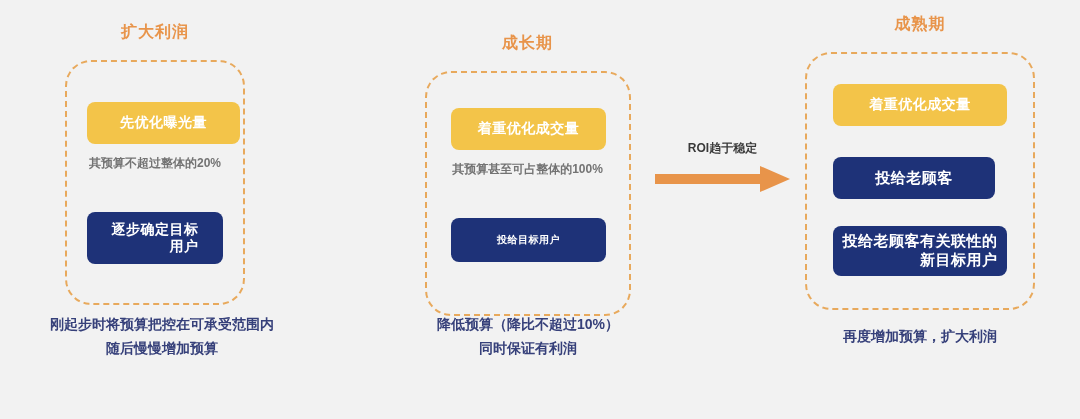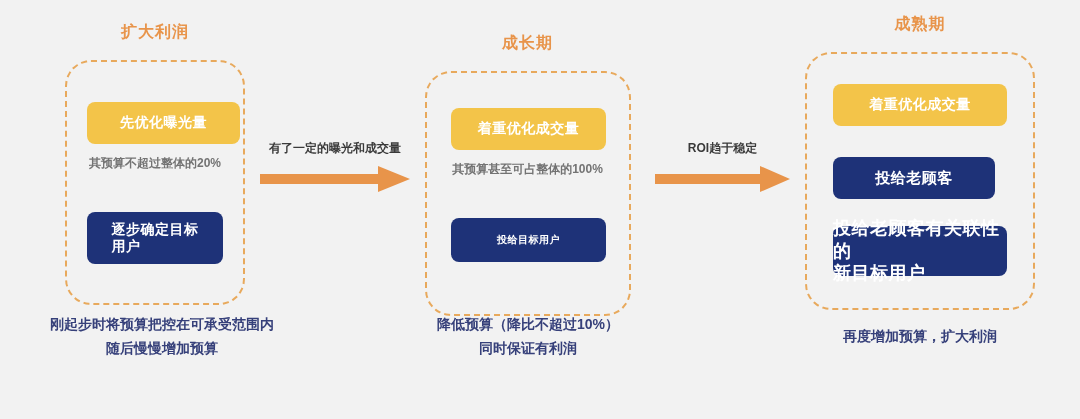--- a/index.html
+++ b/index.html
@@ -44,21 +44,21 @@
     background: transparent;
   }
 
   
   .pill {
     position: absolute;
     box-sizing: border-box;
     display: flex;
     align-items: center;
     justify-content: center;
-    text-align: left;
+    text-align: right;
     border-radius: 8px;
     color: #ffffff;
     font-weight: bold;
     line-height: 1.25;
     letter-spacing: 0.5px;
   }
   .pill.yellow {
     background: #f3c449;
   }
   .pill.navy {
@@ -126,28 +126,20 @@
 
     <div class="pill navy" style="left:32px; top:190px; width:136px; height:52px; font-size:14px; white-space:pre-line;">逐步确定目标
 用户</div>
   </div>
 
   <div class="caption" style="left:0px; top:313px; width:310px;padding-left:7px;">
     <div>刚起步时将预算把控在可承受范围内</div>
     <div>随后慢慢增加预算</div>
   </div>
 
-  <div class="connector" style="left:250px; top:140px; width:170px; height:60px;">
-    <div class="connector-label" style="top:0px;">有了一定的曝光和成交量</div>
-    <div class="arrow-wrap" style="top:26px;">
-      <svg width="150" height="26" viewBox="0 0 150 26">
-        <path d="M0 8 H118 V0 L150 13 L118 26 V18 H0 Z" fill="#e8944a"></path>
-      </svg>
-    </div>
-  </div>
 
   <div class="phase" style="left:415px; top:33px; width:225px; height:290px;">
     <div class="phase-title" style="top:0px;">成长期</div>
     <div class="dashbox" style="left:10px; top:38px; width:206px; height:245px;"></div>
 
     <div class="pill yellow" style="left:36px; top:75px; width:155px; height:42px; font-size:14px;">着重优化成交量</div>
 
     <div class="note" style="top:128px;">其预算甚至可占整体的100%</div>
 
     <div class="pill navy" style="left:36px; top:185px; width:155px; height:44px; font-size:10px; white-space:pre-line;">投给目标用户</div>
@@ -168,21 +160,21 @@
   </div>
 
   <div class="phase" style="left:795px; top:14px; width:250px; height:310px;">
     <div class="phase-title" style="top:0px;">成熟期</div>
     <div class="dashbox" style="left:10px; top:38px; width:230px; height:258px;"></div>
 
     <div class="pill yellow" style="left:38px; top:70px; width:174px; height:42px; font-size:14px;">着重优化成交量</div>
 
     <div class="pill navy" style="left:38px; top:143px; width:162px; height:42px; font-size:15px; white-space:pre-line;">投给老顾客</div>
 
-    <div class="pill navy" style="left:38px; top:212px; width:174px; height:50px; font-size:18px; white-space:pre-line;">投给老顾客有关联性的
+    <div class="pill navy" style="left:38px; top:212px; width:174px; height:50px; font-size:15px; white-space:pre-line;">投给老顾客有关联性的
 新目标用户</div>
   </div>
 
   <div class="caption" style="left:800px; top:325px; width:240px;">
     <div>再度增加预算，扩大利润</div>
   </div>
 
 </div>
 
 </body></html>

